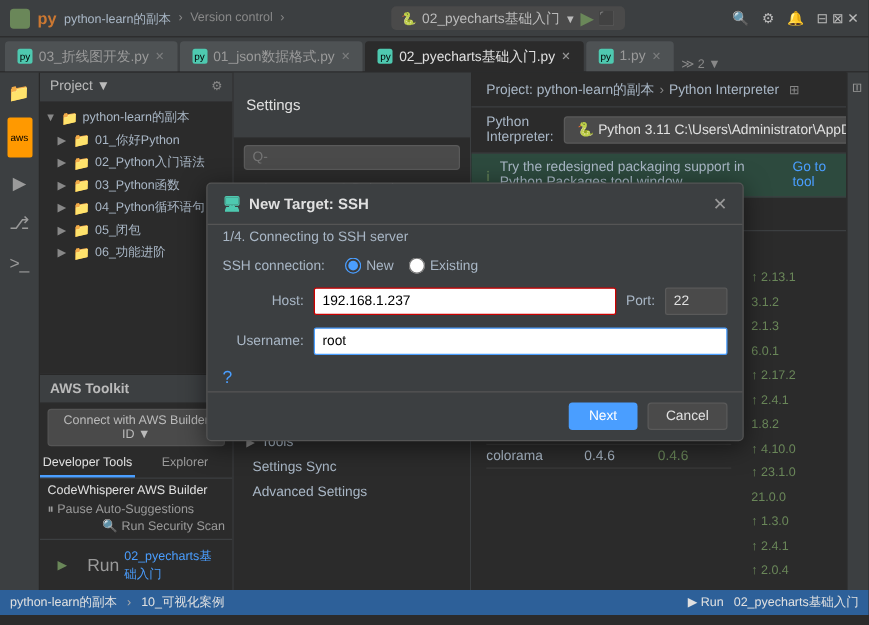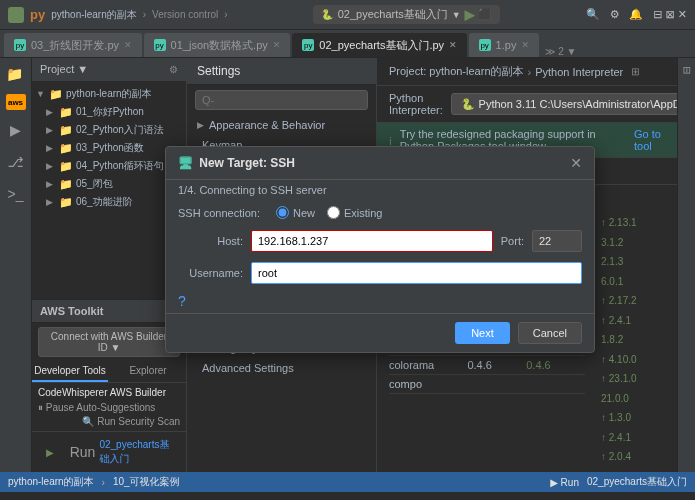--- a/index.html
+++ b/index.html
@@ -38,21 +38,21 @@
     .aws-btn { margin: 4px 6px; padding: 3px 6px; background: #4a4a4a; border: 1px solid #555; border-radius: 3px; font-size: 10px; color: #bbbbbb; cursor: pointer; text-align: center; }
     .dev-tools-row { display: flex; gap: 2px; border-bottom: 1px solid #3c3f41; }
     .dev-tab { flex: 1; text-align: center; padding: 4px 2px; font-size: 10px; cursor: pointer; color: #9a9a9a; }
     .dev-tab.active { color: #e0e0e0; border-bottom: 2px solid #4a9eff; }
     .codewhisperer-section { padding: 4px 6px; font-size: 10px; color: #9a9a9a; }
     .run-btn { display: flex; align-items: center; gap: 4px; padding: 2px 8px; font-size: 10px; cursor: pointer; }
     .run-btn-green { color: #6a8759; }
 
     
     .settings-panel { width: 190px; background: #2b2b2b; border-right: 1px solid #3c3f41; display: flex; flex-direction: column; }
-    .settings-header { padding: 6px 10px; font-size: 12px; color: #e0e0e0; background: #3c3f41; border-bottom: 1px solid #282828; display: flex; align-items: center; }
+    .settings-header { padding: 19px 10px; font-size: 12px; color: #e0e0e0; background: #3c3f41; border-bottom: 1px solid #282828; display: flex; align-items: center; }
     .settings-search { padding: 5px 8px; }
     .settings-search input { width: 100%; background: #4a4a4a; border: 1px solid #5a5a5a; color: #e0e0e0; padding: 3px 6px; font-size: 11px; border-radius: 3px; outline: none; }
     .settings-nav { flex: 1; overflow-y: auto; }
     .settings-nav-item { display: flex; align-items: center; padding: 4px 10px; cursor: pointer; font-size: 11px; color: #a9b7c6; gap: 5px; }
     .settings-nav-item.active { background: #2d4a6b; color: #e0e0e0; }
     .settings-nav-arrow { font-size: 9px; color: #888; }
 
     
     .main-content { flex: 1; background: #2b2b2b; display: flex; flex-direction: column; overflow: hidden; }
     .content-header { padding: 6px 12px; font-size: 11px; color: #a9b7c6; background: #2b2b2b; border-bottom: 1px solid #3c3f41; display: flex; align-items: center; gap: 4px; }
@@ -150,21 +150,21 @@
     <span>1.py</span>
     <span class="tab-close">✕</span>
   </div>
   <span style="margin-left:4px;font-size:10px;color:#888;">≫ 2 ▼</span>
 </div>
 
 <div class="main-layout" style="position:relative;">
 
   <div class="left-icons">
     <div class="left-icon">📁</div>
-    <div class="left-icon" style="background:#ff9900;border-radius:2px;width:20px;height:16px;font-size:8px;color:#000;display:flex;align-items:center;justify-content:center;font-weight:bold;">aws</div>
+    <div class="left-icon" style="background:#ff9900;border-radius:2px;width:20px;height:32px;font-size:8px;color:#000;display:flex;align-items:center;justify-content:center;">aws</div>
     <div class="left-icon">▶</div>
     <div class="left-icon">⎇</div>
     <div class="left-icon">&gt;_</div>
   </div>
 
   <div class="project-panel">
     <div class="project-header">
       <span>Project ▼</span>
       <span style="margin-left:auto;font-size:10px;color:#888;">⚙</span>
     </div>
@@ -348,25 +348,20 @@
         </div>
         <div class="pkg-row">
           <span class="pkg-name">charset-normalizer</span>
           <span class="pkg-version">3.2.0</span>
           <span class="pkg-latest" style="color:#6a8759;">↑ 3.3.2</span>
         </div>
         <div class="pkg-row">
           <span class="pkg-name">colorama</span>
           <span class="pkg-version">0.4.6</span>
           <span class="pkg-latest">0.4.6</span>
-        </div>
-        <div class="pkg-row">
-          <span class="pkg-name">compo</span>
-          <span class="pkg-version"></span>
-          <span class="pkg-latest"></span>
         </div>
       </div>
 
       <div style="width:80px;padding:28px 4px 0;font-size:10px;color:#6a8759;line-height:1.95;">
         <div>↑ 2.13.1</div>
         <div>3.1.2</div>
         <div>2.1.3</div>
         <div>6.0.1</div>
         <div>↑ 2.17.2</div>
         <div>↑ 2.4.1</div>

